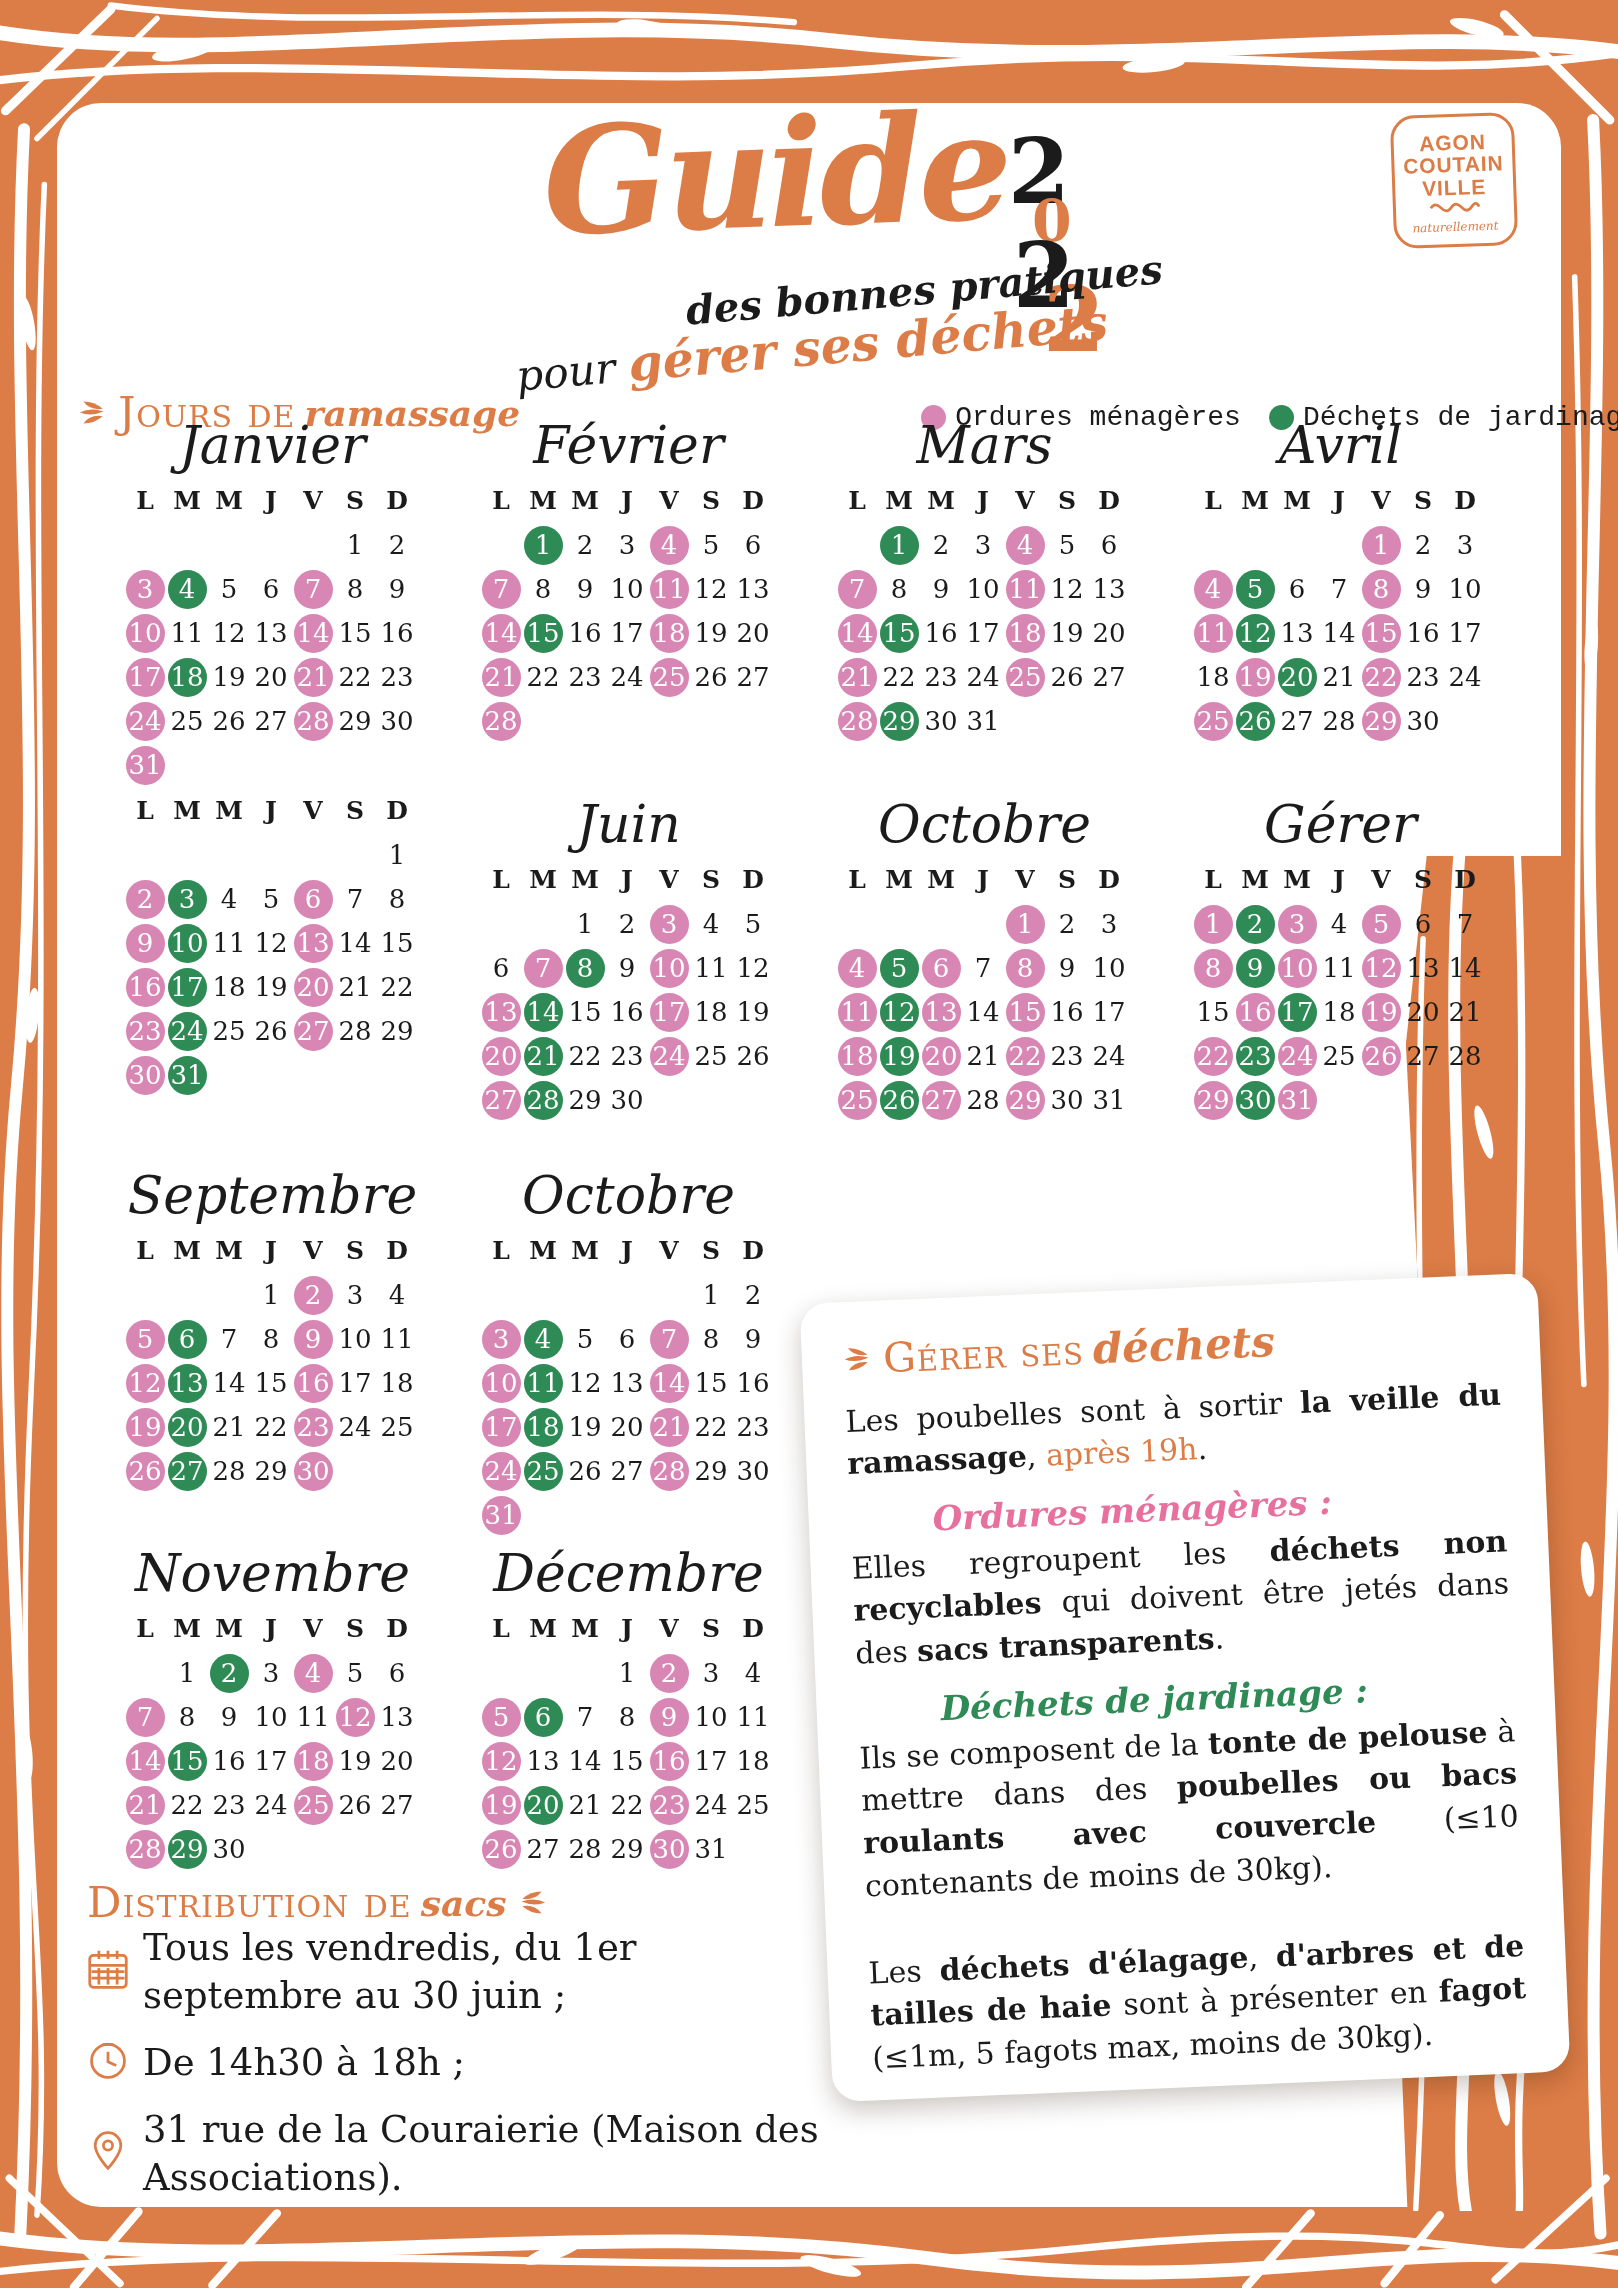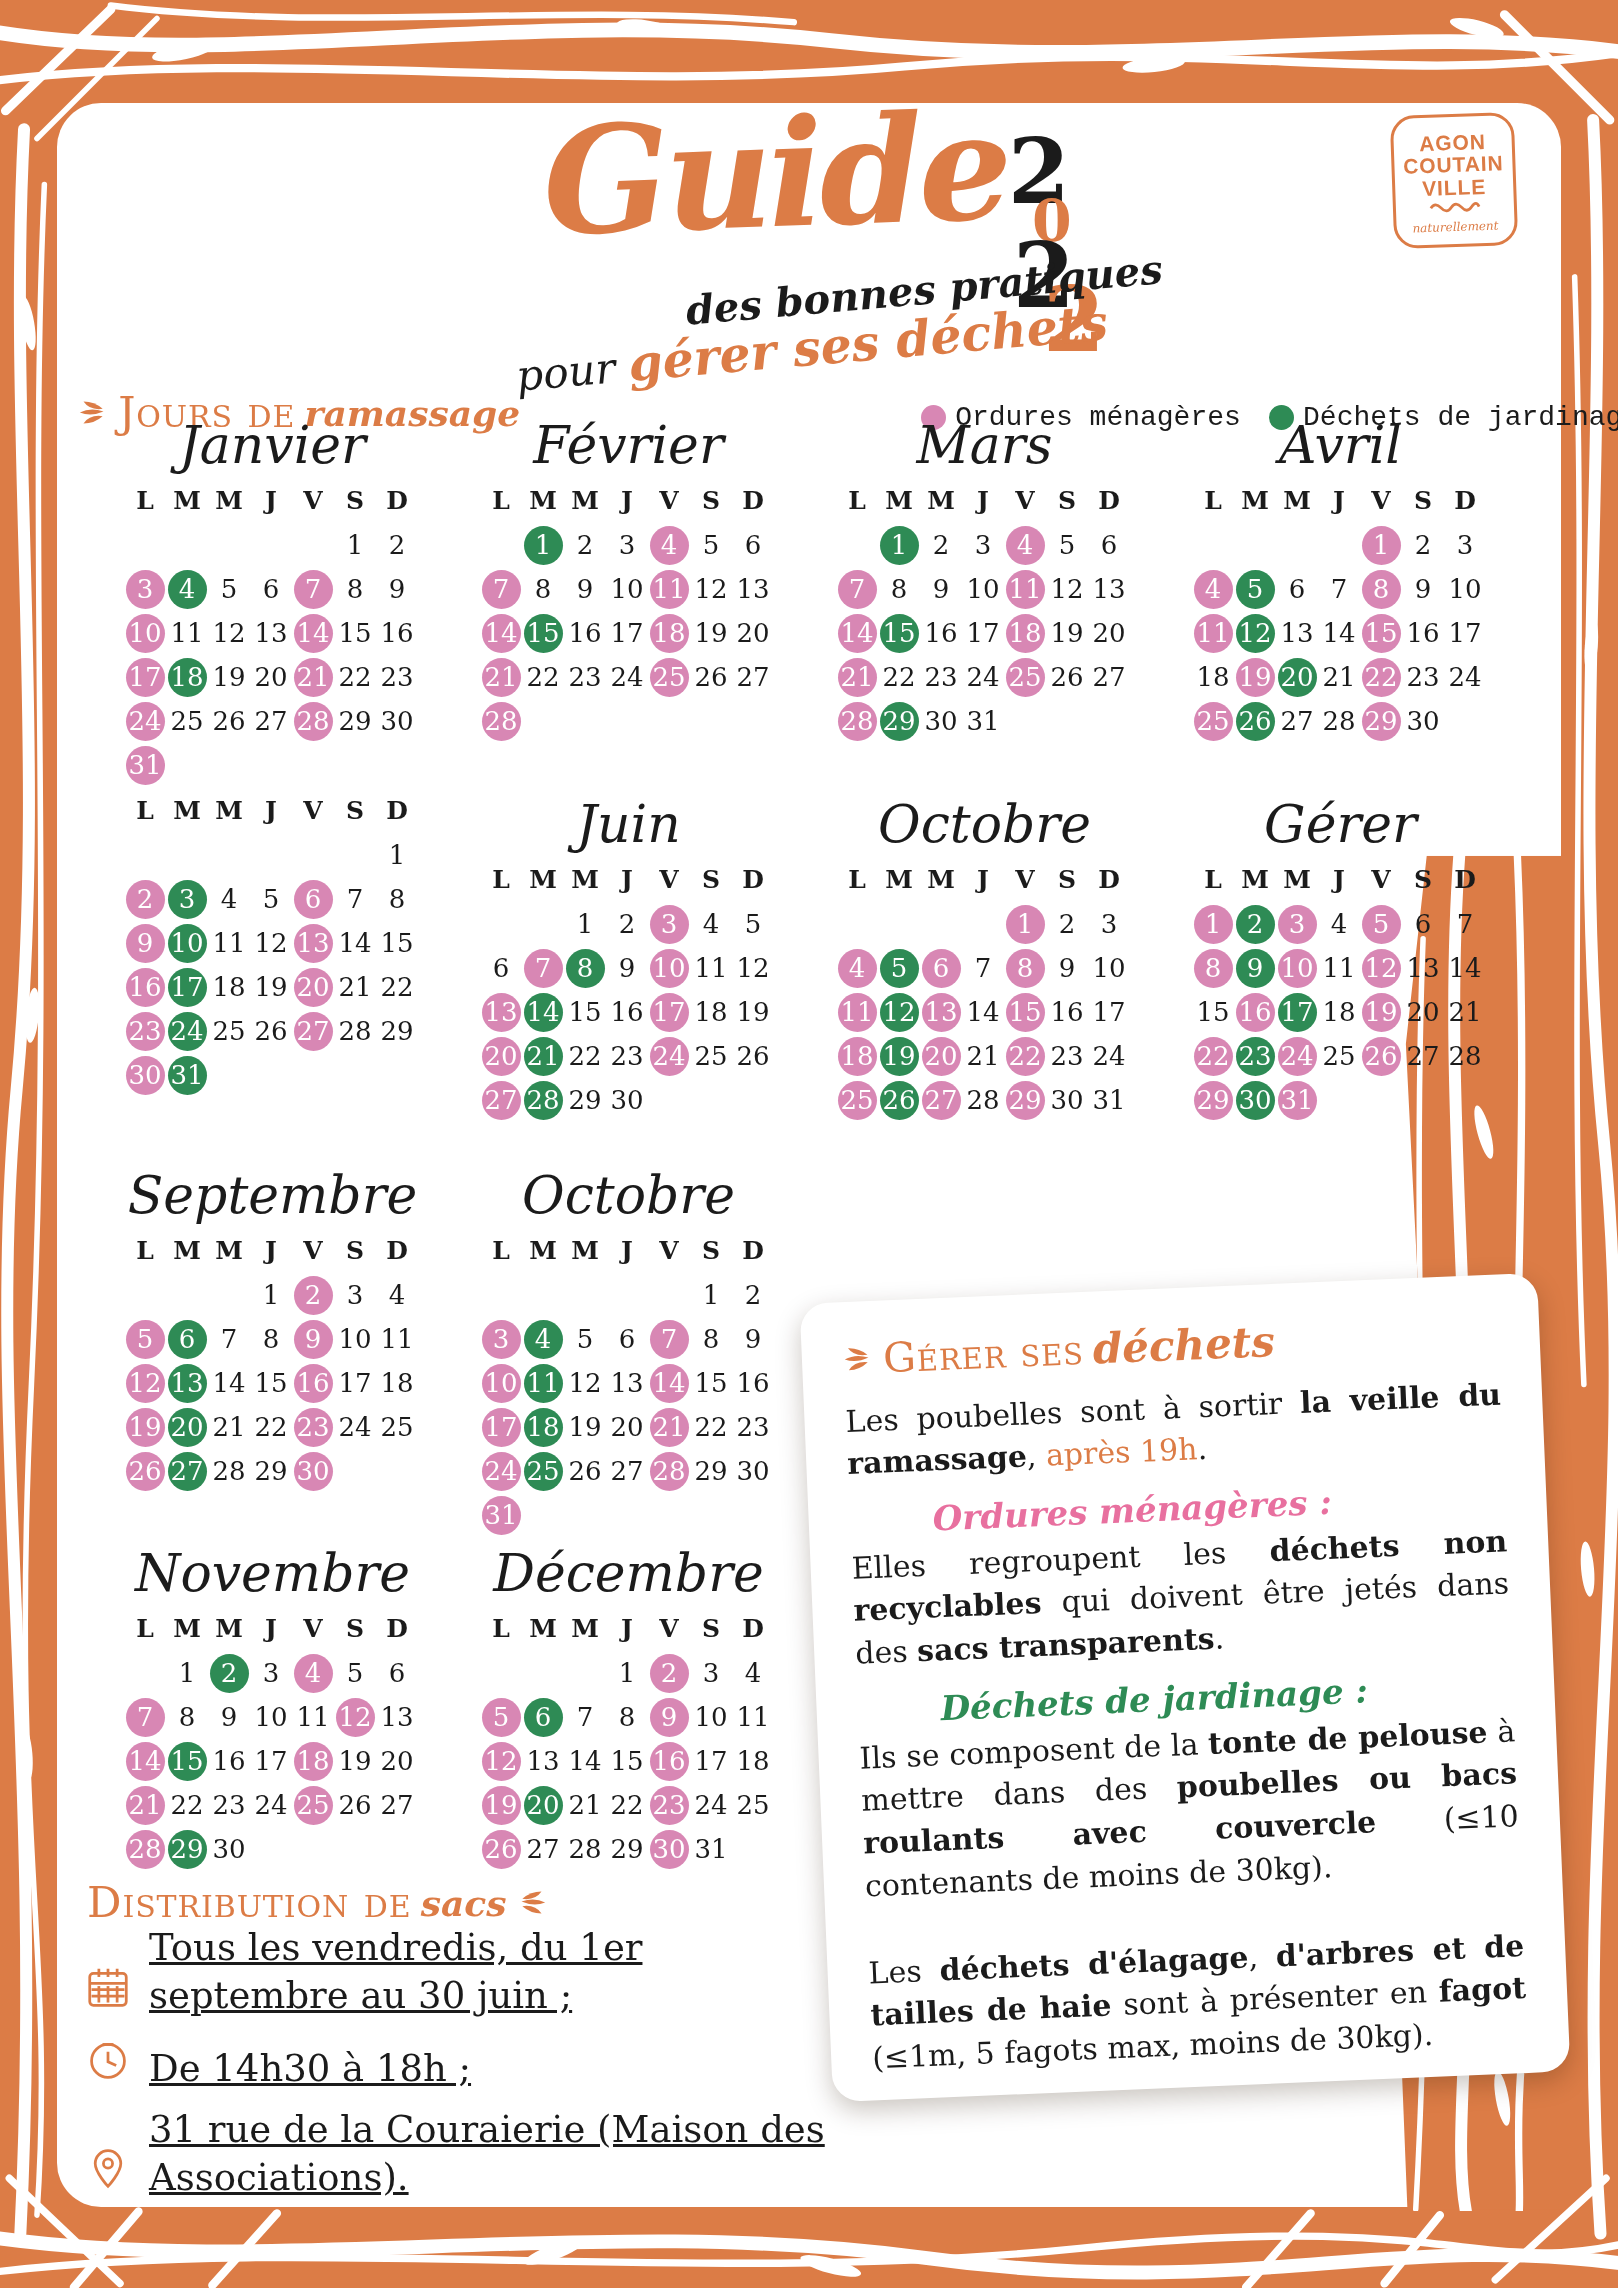--- a/index.html
+++ b/index.html
@@ -64,22 +64,22 @@
   .mgrid{display:grid;grid-template-columns:repeat(7,42px);}
   .hcell{height:39px;font-weight:bold;font-size:25px;text-align:center;line-height:33px;}
   .dcell{height:44px;display:flex;align-items:center;justify-content:center;font-size:26px;}
   .dcell .num{width:39px;height:39px;display:flex;align-items:center;justify-content:center;border-radius:50%;}
   .dcell.pink .num{background:var(--pink);color:#fff;}
   .dcell.green .num{background:var(--green);color:#fff;}
 
   
   #distribution{position:absolute;left:87px;top:1881px;width:738px;}
   #dist-head{position:static;margin-bottom:0;}
-  .dist-item{display:flex;gap:20px;align-items:flex-end;margin-bottom:13px;
-    font-size:37px;line-height:1.3;color:var(--ink);text-decoration:underline;}
+  .dist-item{display:flex;gap:14px;align-items:center;margin-bottom:13px;
+    font-size:37px;line-height:1.3;color:var(--ink);}
   .dist-icon{width:42px;flex:none;margin-top:5.5px;color:var(--orange);}
 
   
   #card{position:absolute;left:816px;top:1288px;width:738px;height:799px;background:#fff;
     border-radius:28px;transform:rotate(-2.4deg);box-shadow:0 9.2px 26px rgba(45,22,5,.25);
     padding:33px 41px;box-sizing:border-box;z-index:4;}
   .card-head{display:flex;align-items:center;gap:9.2px;color:var(--orange);margin-bottom:16.6px;}
   .card-head .sc{font-variant:small-caps;font-size:41px;letter-spacing:0.9px;}
   .card-head .script{font-style:italic;font-weight:bold;font-size:42px;}
   #card p{font-size:30px;line-height:1.42;margin:0 0 16.6px;text-align:justify;}

